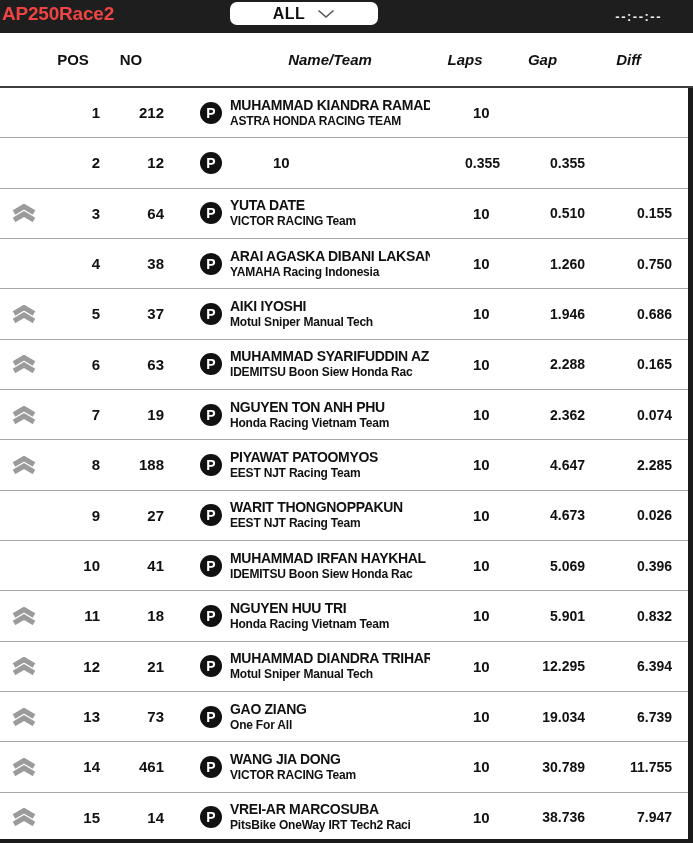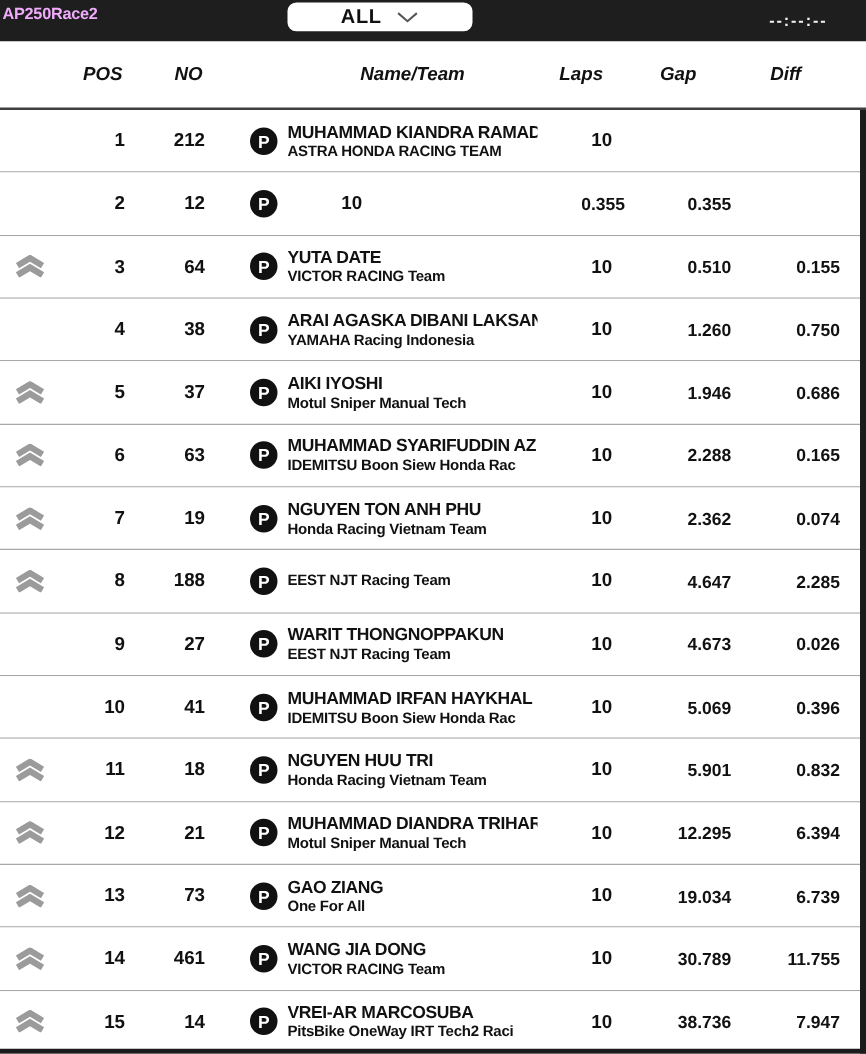--- a/index.html
+++ b/index.html
@@ -1,38 +1,38 @@
 <!DOCTYPE html>
 <html><head>
 <meta charset="utf-8">
 <style>
   * { margin:0; padding:0; box-sizing:border-box; }
   html,body { width:693px; height:843px; overflow:hidden; background:#fff;
     font-family:"Liberation Sans", sans-serif; position:relative; }
 
   
   .topbar { position:relative; width:693px; height:33px; background:#1e1e1e; }
-  .race-title { position:absolute; left:2px; top:3px; color:#f0abfc;
-    font-size:13px; font-weight:bold; letter-spacing:-0.2px; }
+  .race-title { position:absolute; left:2px; top:3px; color:#ef4444;
+    font-size:19px; font-weight:bold; letter-spacing:-0.2px; }
   .filter-btn { position:absolute; left:230px; top:2px; width:148px; height:23px;
     background:#ffffff; border:none; border-radius:7px; display:flex;
     align-items:center; justify-content:center; gap:12px; cursor:pointer;text-align:right; }
   .filter-label { font-size:16px; font-weight:bold; color:#111; letter-spacing:0.5px; }
   .timer { position:absolute; right:31px; top:9px; color:#f2f2f2;
     font-size:13px; font-weight:bold; letter-spacing:1.5px; }
 
   
   .grid { display:grid;
     grid-template-columns:48px 52px 64px 66px 200px 70px 85px 87px;
     align-items:center; padding-right:16px; }
 
   
   .thead { height:55px; background:#ffffff; border-bottom:2px solid #3f3f3f;
     font-size:15px; font-weight:bold; color:#111; }
-  .th-pos, .th-no { text-align:right; padding-right:2px;font-style:italic; }
+  .th-pos, .th-no { text-align:center; padding-right:2px; }
   .th-name, .th-laps, .th-gap, .th-diff { text-align:center;font-style:italic; }
 
   
   .row { height:50.33px; background:#fff; border-bottom:1px solid #a8a8a8;
     font-weight:bold; color:#111; cursor:pointer; }
   .cell-chevron { display:flex; justify-content:center; align-items:center; }
   .row.no-gain .cell-chevron svg { visibility:hidden; }
   .cell-pos, .cell-no { text-align:right; font-size:15px; }
   .cell-badge { display:flex; justify-content:flex-end; padding-right:8px; }
   .p-badge { width:22px; height:22px; border-radius:50%; background:#111;
@@ -229,20 +229,21 @@
         <polyline points="3,8.5 13,2.5 23,8.5" fill="none" stroke="#9b9b9b" stroke-width="5"></polyline>
         <polyline points="3,16 13,10 23,16" fill="none" stroke="#9b9b9b" stroke-width="5"></polyline>
       </svg>
     </div>
     <div class="cell-pos">8</div>
     <div class="cell-no">188</div>
     <div class="cell-badge">
       <span class="p-badge">P</span>
     </div>
     <div class="cell-name">
+      <div class="rider-name">PIYAWAT PATOOMYOS</div>
       <div class="team-name">EEST NJT Racing Team</div>
     </div>
     <div class="cell-laps">10</div>
     <div class="cell-gap">4.647</div>
     <div class="cell-diff">2.285</div>
   </div>
 
   <div class="row grid no-gain">
     <div class="cell-chevron">
       <svg width="26" height="18" viewBox="0 0 26 18">

